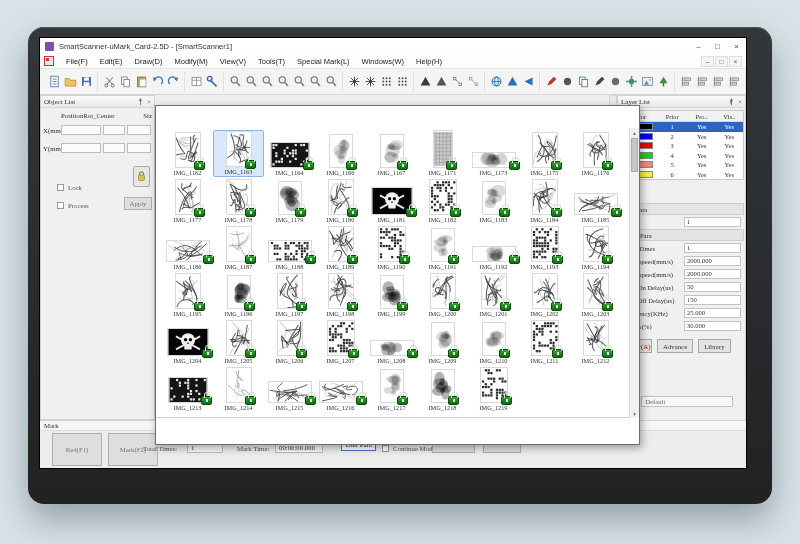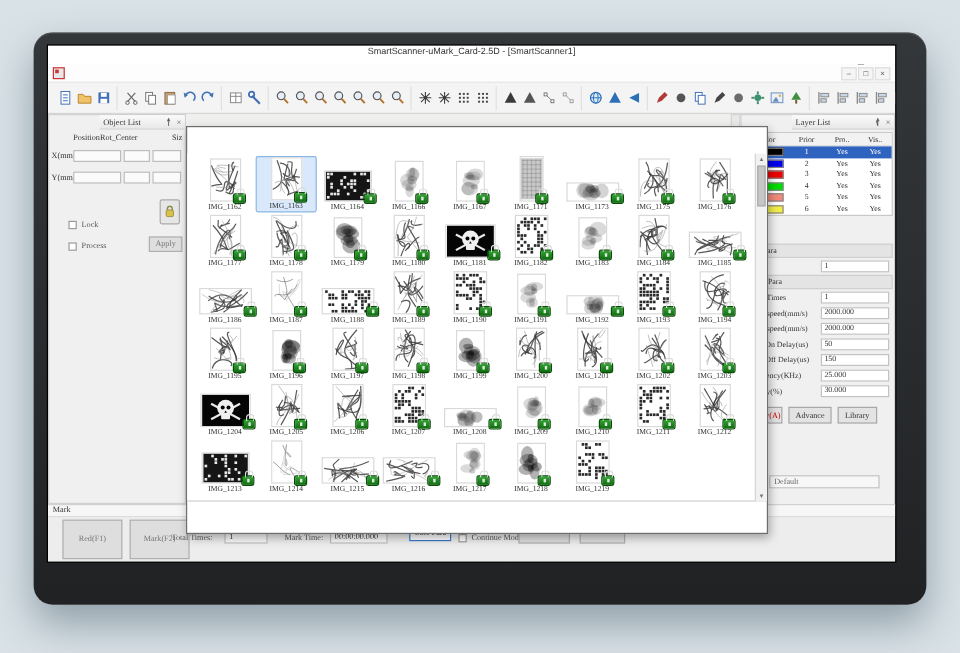--- a/index.html
+++ b/index.html
@@ -6,21 +6,21 @@
   html,body { width:800px; height:544px; overflow:hidden; background:#d9e2e7;
     font-family:"Liberation Sans", sans-serif; }
   .bezel { position:absolute; left:28px; top:27px; width:744px; height:477px;
     background:linear-gradient(#34373a,#202224); border-radius:16px;
     box-shadow:0 16px 34px rgba(60,80,95,.45), inset 0 1px 0 #555; }
   .screen { position:absolute; left:12px; top:11px; width:706px; height:430px;
     background:#efefee; overflow:hidden; outline:1px solid #000; }
 
   
   .titlebar { position:absolute; left:0; top:0; width:706px; height:16px; background:#fff;
-    display:flex; align-items:center; font-size:7.5px; color:#333;flex-direction:column; }
+    display:flex; align-items:center; font-size:7.5px; color:#333; }
   .app-icon { width:9px; height:9px; margin:0 5px 0 5px; background:#7a4fb0; border-radius:1px; }
   .win-controls { margin-left:auto; display:flex; }
   .win-btn { width:19px; height:16px; display:flex; align-items:center; justify-content:center;
     font-size:8px; color:#444; }
   .menubar { position:absolute; left:0; top:16px; width:706px; height:15px; background:#fdfdfd;
     border-bottom:1px solid #e3e3e3; display:flex; align-items:center; font-size:7.5px; color:#222; }
   .menu-doc { width:10px; height:10px; margin:0 6px 0 4px; background:#e8e8e8;
     border:1px solid #c33; position:relative; }
   .menu-doc::after { content:''; position:absolute; left:1px; top:1px; width:3px; height:3px; background:#c33; }
   .menu-item { padding:0 6px; white-space:nowrap; }
@@ -28,21 +28,21 @@
   .mdi-btn { width:13px; height:11px; font-size:6.5px; color:#555; display:flex;
     align-items:center; justify-content:center; border:1px solid #ddd; margin-left:1px; background:#f5f5f5; }
   .toolbar { position:absolute; left:0; top:31px; width:706px; height:26px; background:#f4f4f4;
     border-bottom:1px solid #d7d7d7; display:flex; align-items:center; padding-left:3px; }
   .tb-group { display:flex; align-items:center; padding:0 3px; border-right:1px solid #e0e0e0; height:20px; }
   .tbi { width:15px; height:15px; display:flex; align-items:center; justify-content:center; margin:0 0.5px; }
   .tbi svg { width:13px; height:13px; }
 
   
   .panel { position:absolute; background:#f0f0f0; border:1px solid #d0d0d0;
-    font-family:"Liberation Serif", serif;padding-left:42px; }
+    font-family:"Liberation Serif", serif; }
   .panel-head { height:12px; background:linear-gradient(#fafafa,#e8e8e8); border-bottom:1px solid #d5d5d5;
     display:flex; align-items:center; font-size:7px; color:#333; padding:0 3px; }
   .panel-head .sp { margin-left:auto; display:flex; align-items:center; gap:3px; color:#555; font-size:7px; }
   .objectlist { left:0; top:57px; width:115px; height:325px; }
   .ol-grid-head { position:absolute; left:2px; top:16px; width:111px; font-size:6.8px; color:#333;
     display:flex; }
   .ol-grid-head .c1 { margin-left:18px; }
   .ol-grid-head .c2 { margin-left:auto; margin-right:2px; }
   .ol-row { position:absolute; left:2px; width:111px; height:12px; display:flex; align-items:center;
     font-size:6.8px; color:#333; }
@@ -139,20 +139,31 @@
       <span>SmartScanner-uMark_Card-2.5D - [SmartScanner1]</span>
       <div class="win-controls">
         <div class="win-btn">–</div>
         <div class="win-btn">□</div>
         <div class="win-btn">×</div>
       </div>
     </div>
 
     <div class="menubar">
       <div class="menu-doc"></div>
+      <div id="menu-items" style="display:flex;">
+          <span class="menu-item">File(F)</span>
+          <span class="menu-item">Edit(E)</span>
+          <span class="menu-item">Draw(D)</span>
+          <span class="menu-item">Modify(M)</span>
+          <span class="menu-item">View(V)</span>
+          <span class="menu-item">Tools(T)</span>
+          <span class="menu-item">Special Mark(L)</span>
+          <span class="menu-item">Windows(W)</span>
+          <span class="menu-item">Help(H)</span>
+        </div>
       <div class="mdi-controls">
         <div class="mdi-btn">–</div>
         <div class="mdi-btn">□</div>
         <div class="mdi-btn">×</div>
       </div>
     </div>
 
     <div class="toolbar" id="toolbar">
         <div class="tb-group">
           <span class="tbi">

